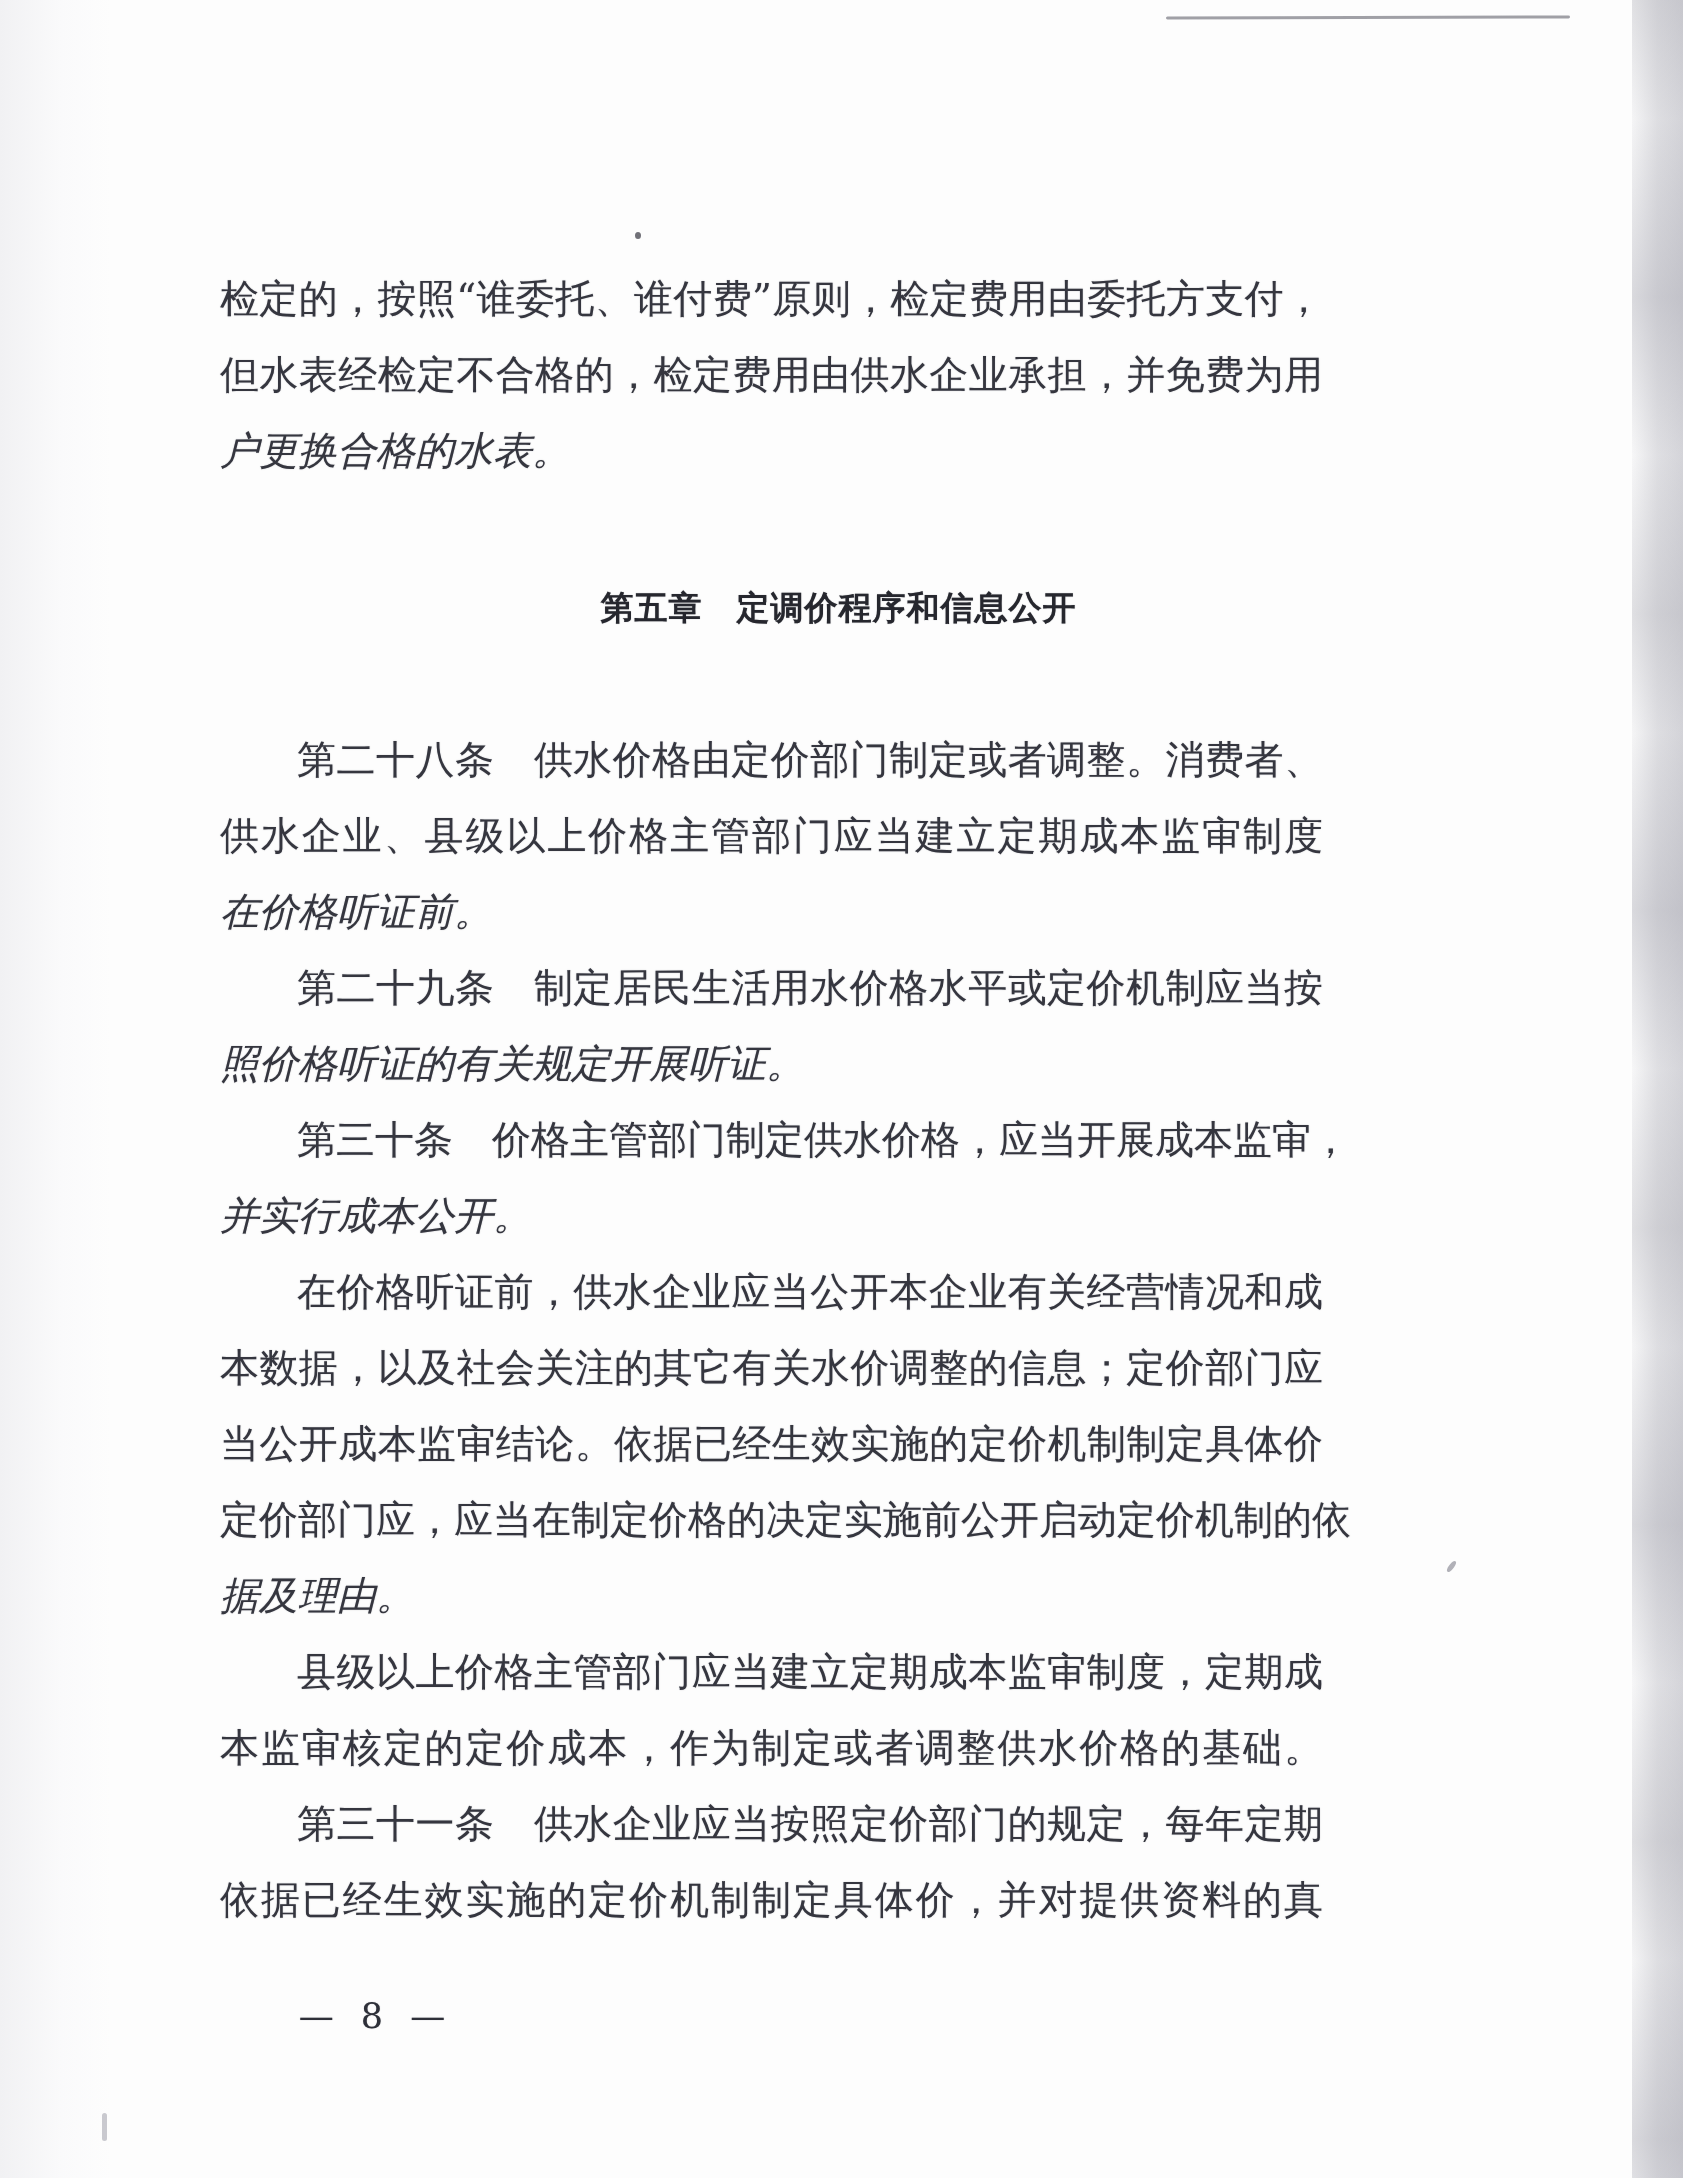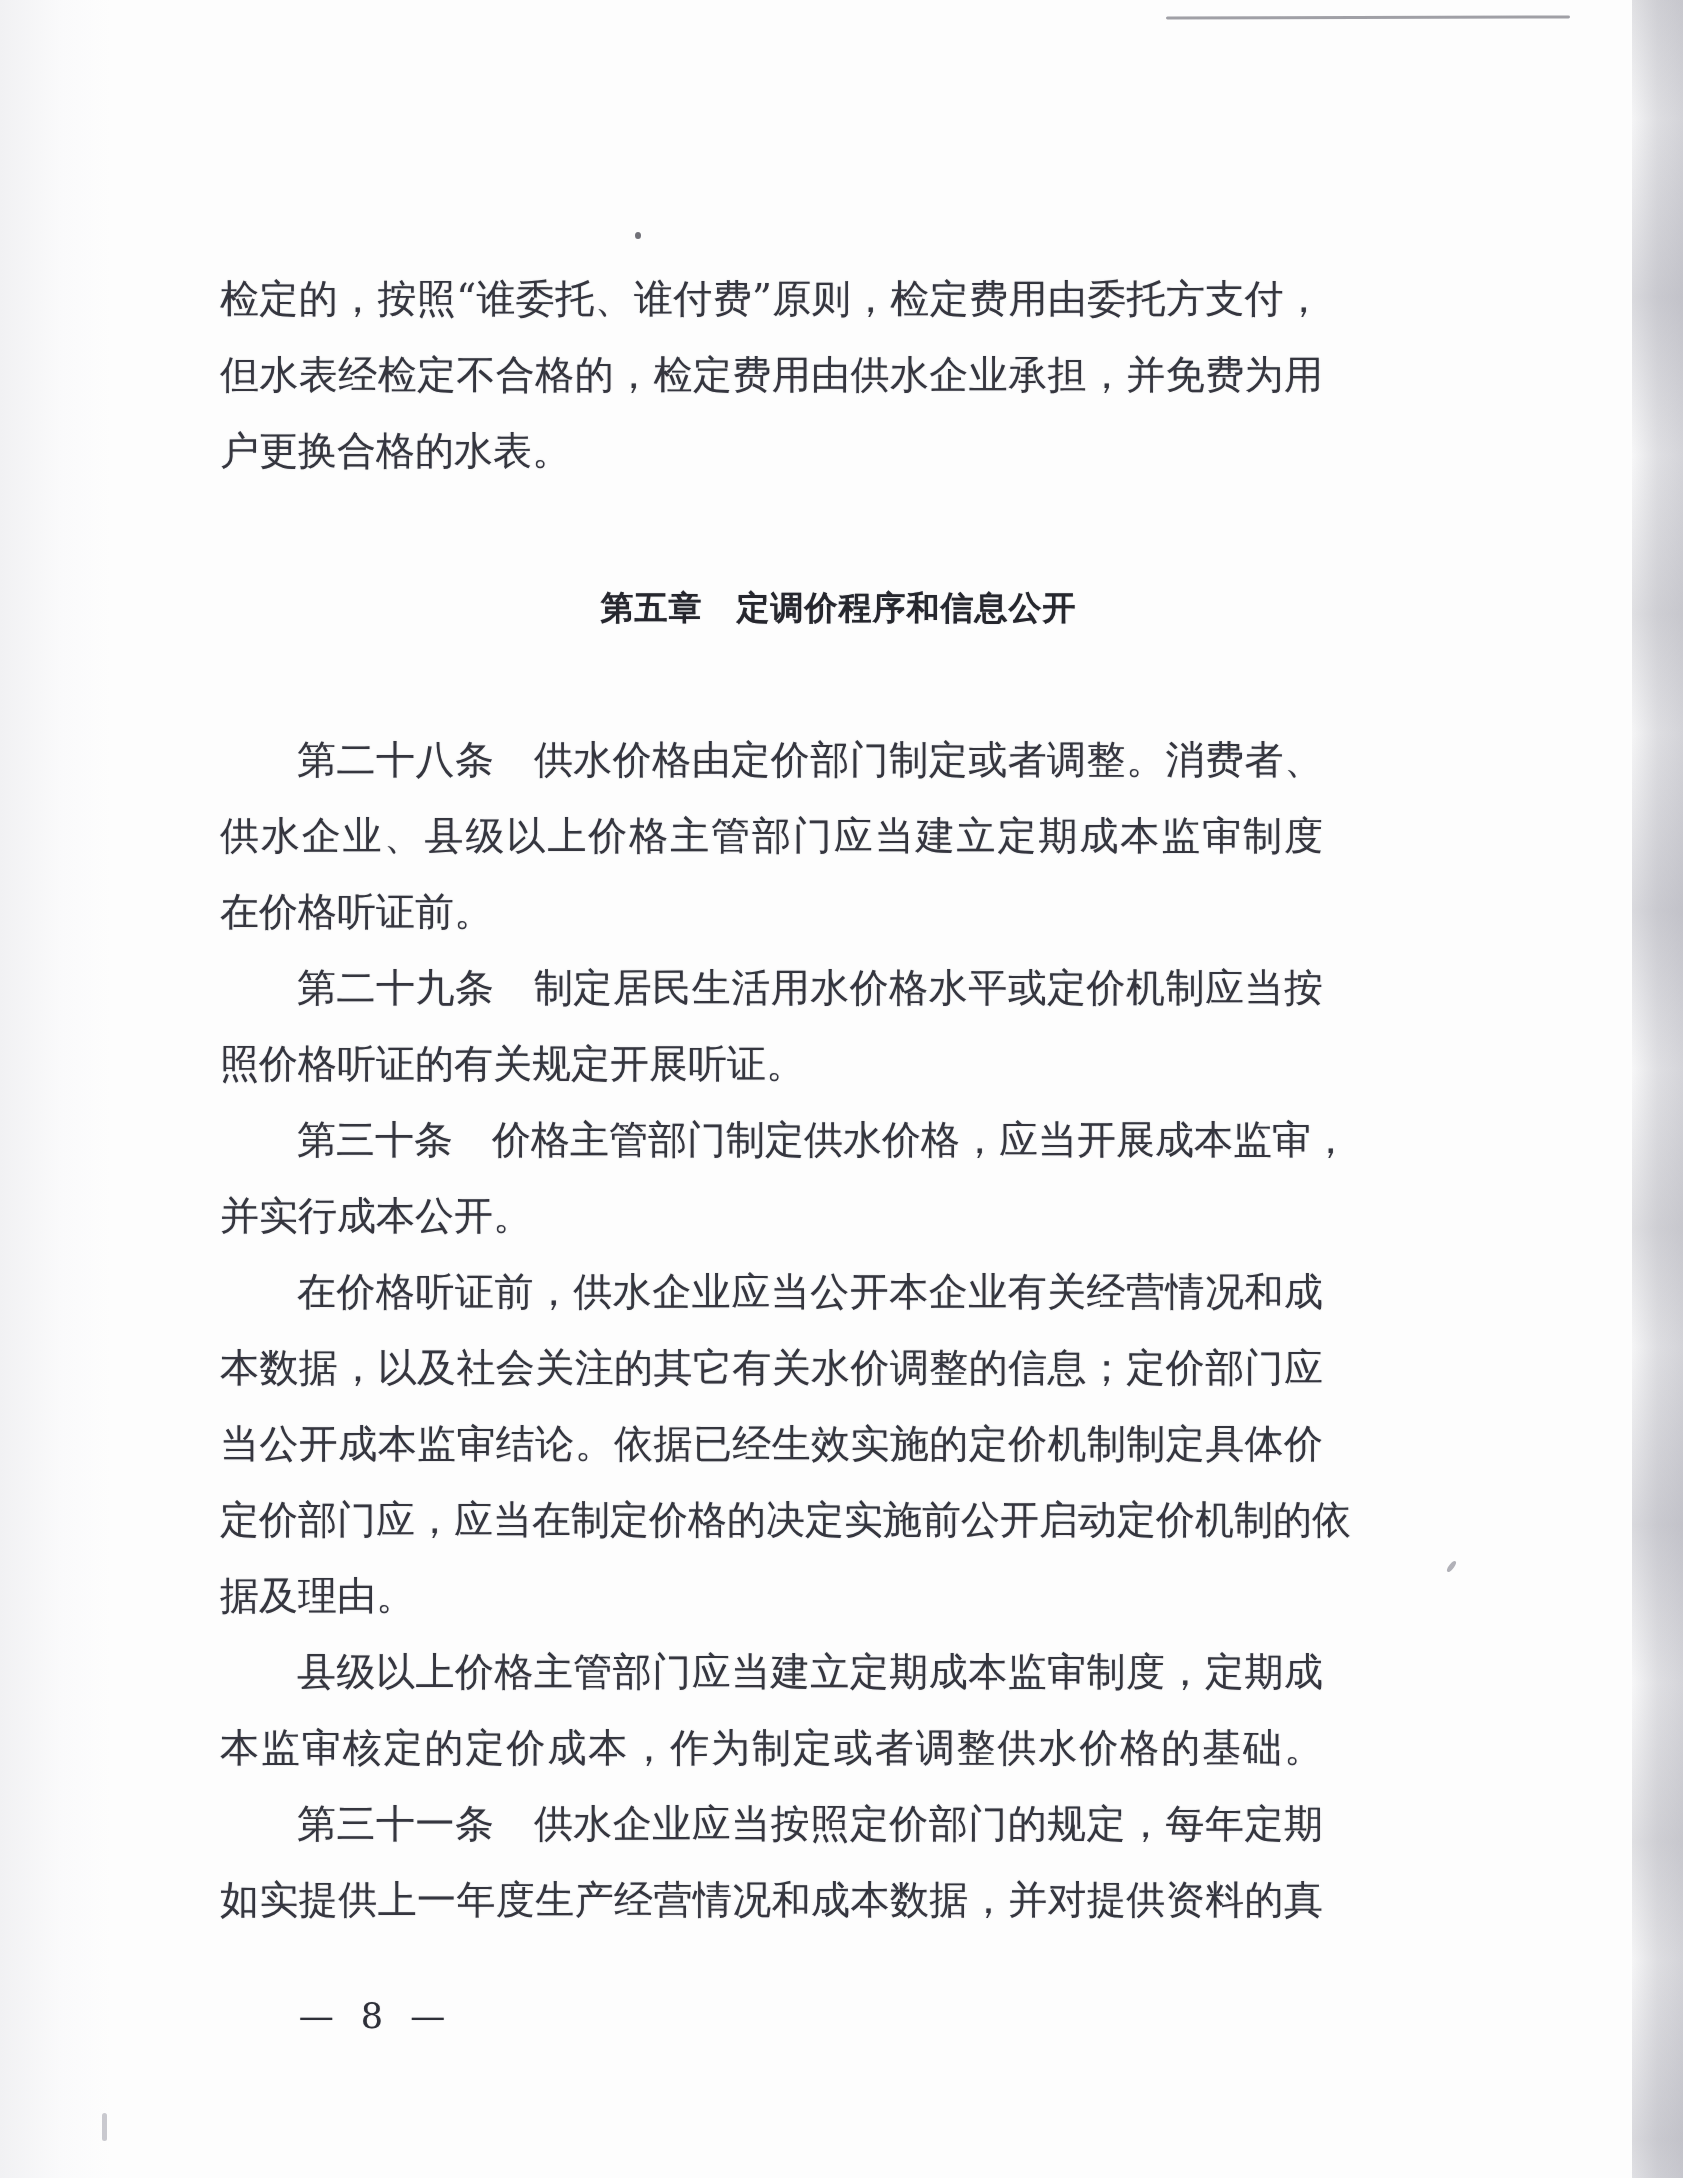--- a/index.html
+++ b/index.html
@@ -58,20 +58,21 @@
     height: 76px;
     line-height: 76px;
     white-space: nowrap;
     text-align: justify;
     text-align-last: justify;
     letter-spacing: 0px;
   }
   .ln.short {
     text-align: left;
     text-align-last: left;
+    font-style: italic;
   }
   .ln.indent { padding-left: 77px; }
 
   .chapter {
     height: 59px;
     line-height: 59px;
     margin: 89px 0 85px 0;
     text-align: center;
     text-align-last: center;
     transform: translateX(67px);
@@ -123,18 +124,18 @@
     <div class="ln indent">第三十条　价格主管部门制定供水价格，应当开展成本监审，</div>
     <div class="ln short">并实行成本公开。</div>
     <div class="ln indent">在价格听证前，供水企业应当公开本企业有关经营情况和成</div>
     <div class="ln">本数据，以及社会关注的其它有关水价调整的信息；定价部门应</div>
     <div class="ln">当公开成本监审结论。依据已经生效实施的定价机制制定具体价</div>
     <div class="ln">定价部门应，应当在制定价格的决定实施前公开启动定价机制的依</div>
     <div class="ln short">据及理由。</div>
     <div class="ln indent">县级以上价格主管部门应当建立定期成本监审制度，定期成</div>
     <div class="ln">本监审核定的定价成本，作为制定或者调整供水价格的基础。</div>
     <div class="ln indent">第三十一条　供水企业应当按照定价部门的规定，每年定期</div>
-    <div class="ln">如实提供上一年度生产经营情况和成本数据，并对提供资料的真</div>
+    <div class="ln">依据已经生效实施的定价机制制定具体价，并对提供资料的真</div>
   </div>
 
   <div class="pagenum">— 8 —</div>
 </div>
 
 
 </body></html>

